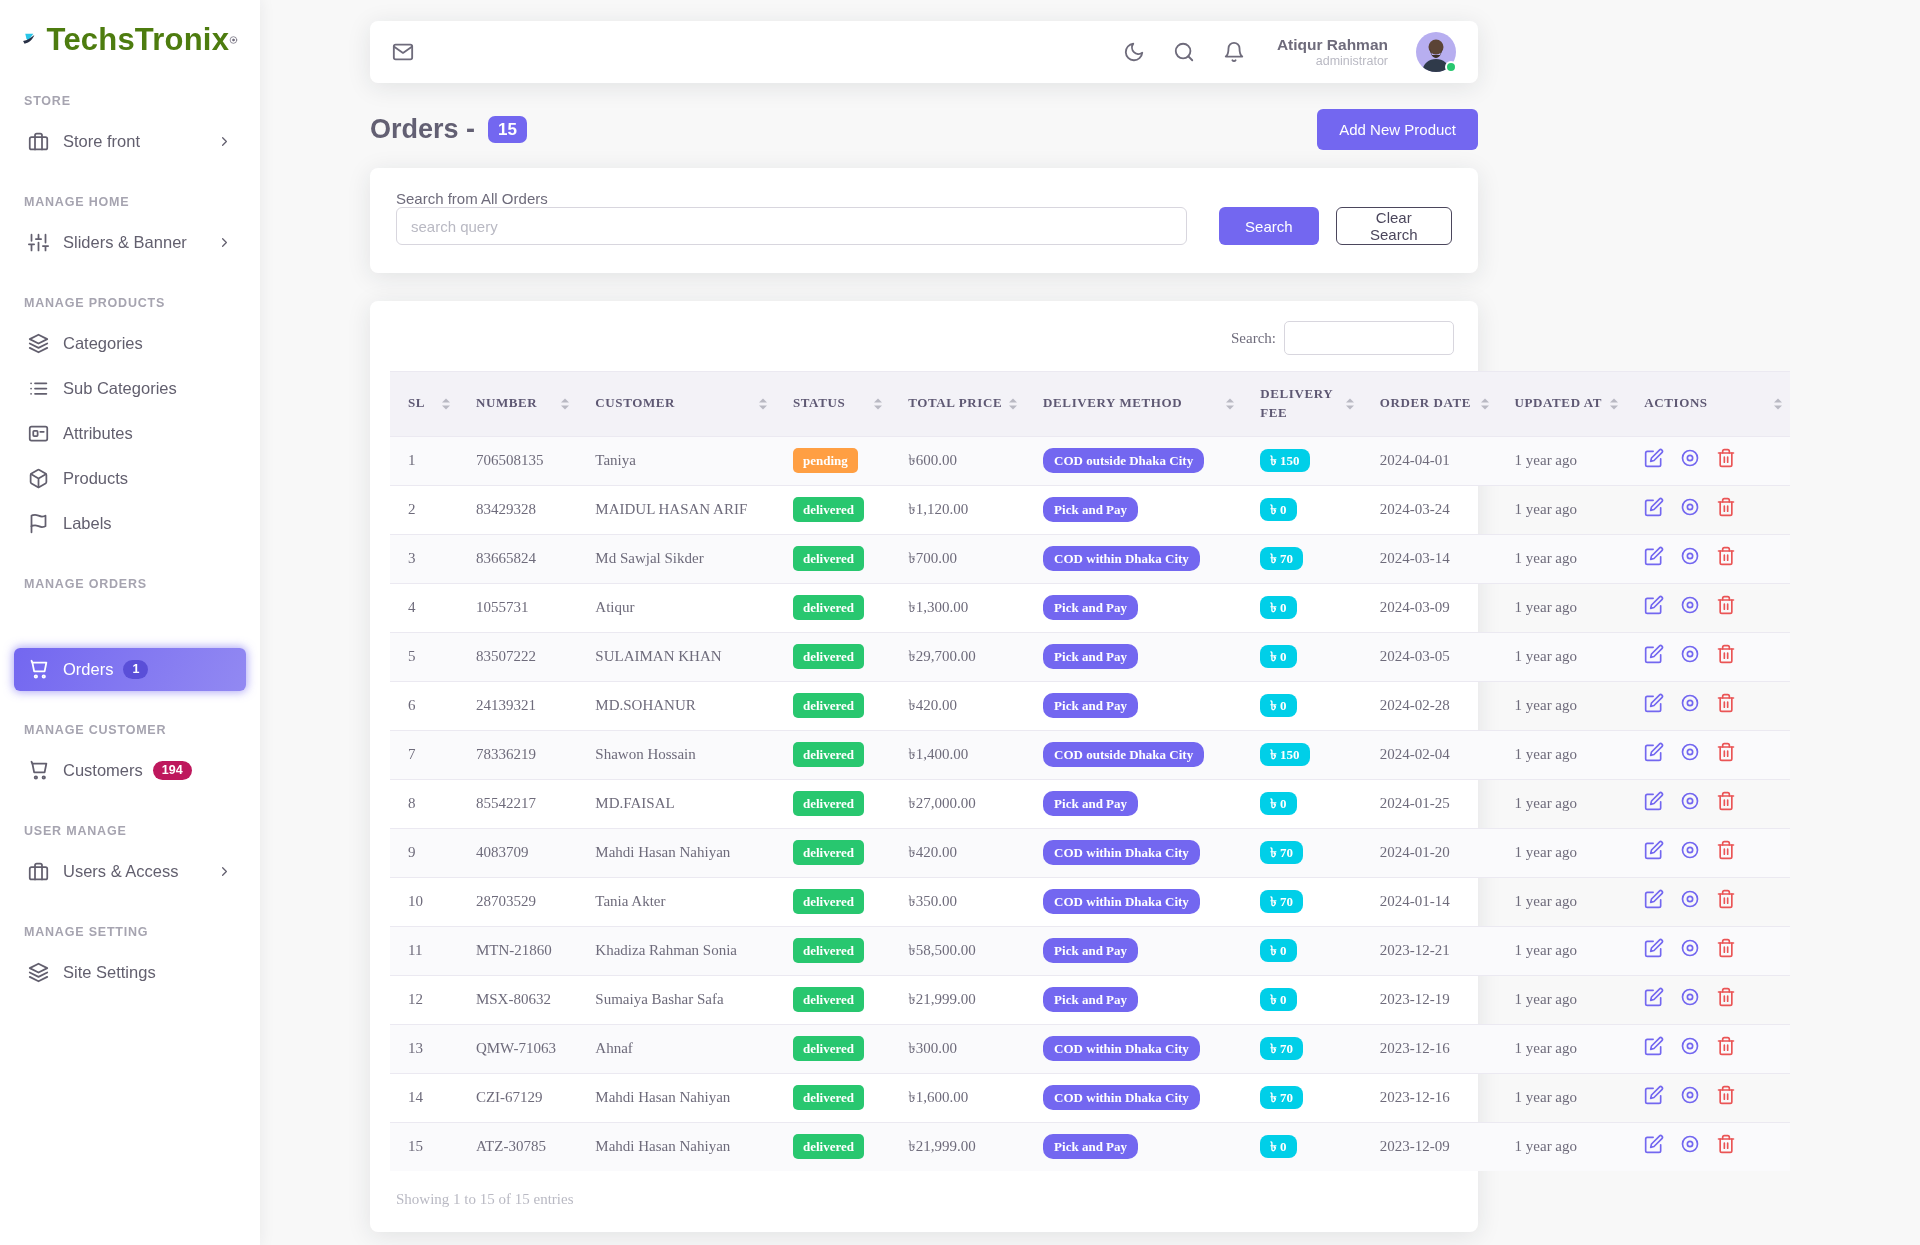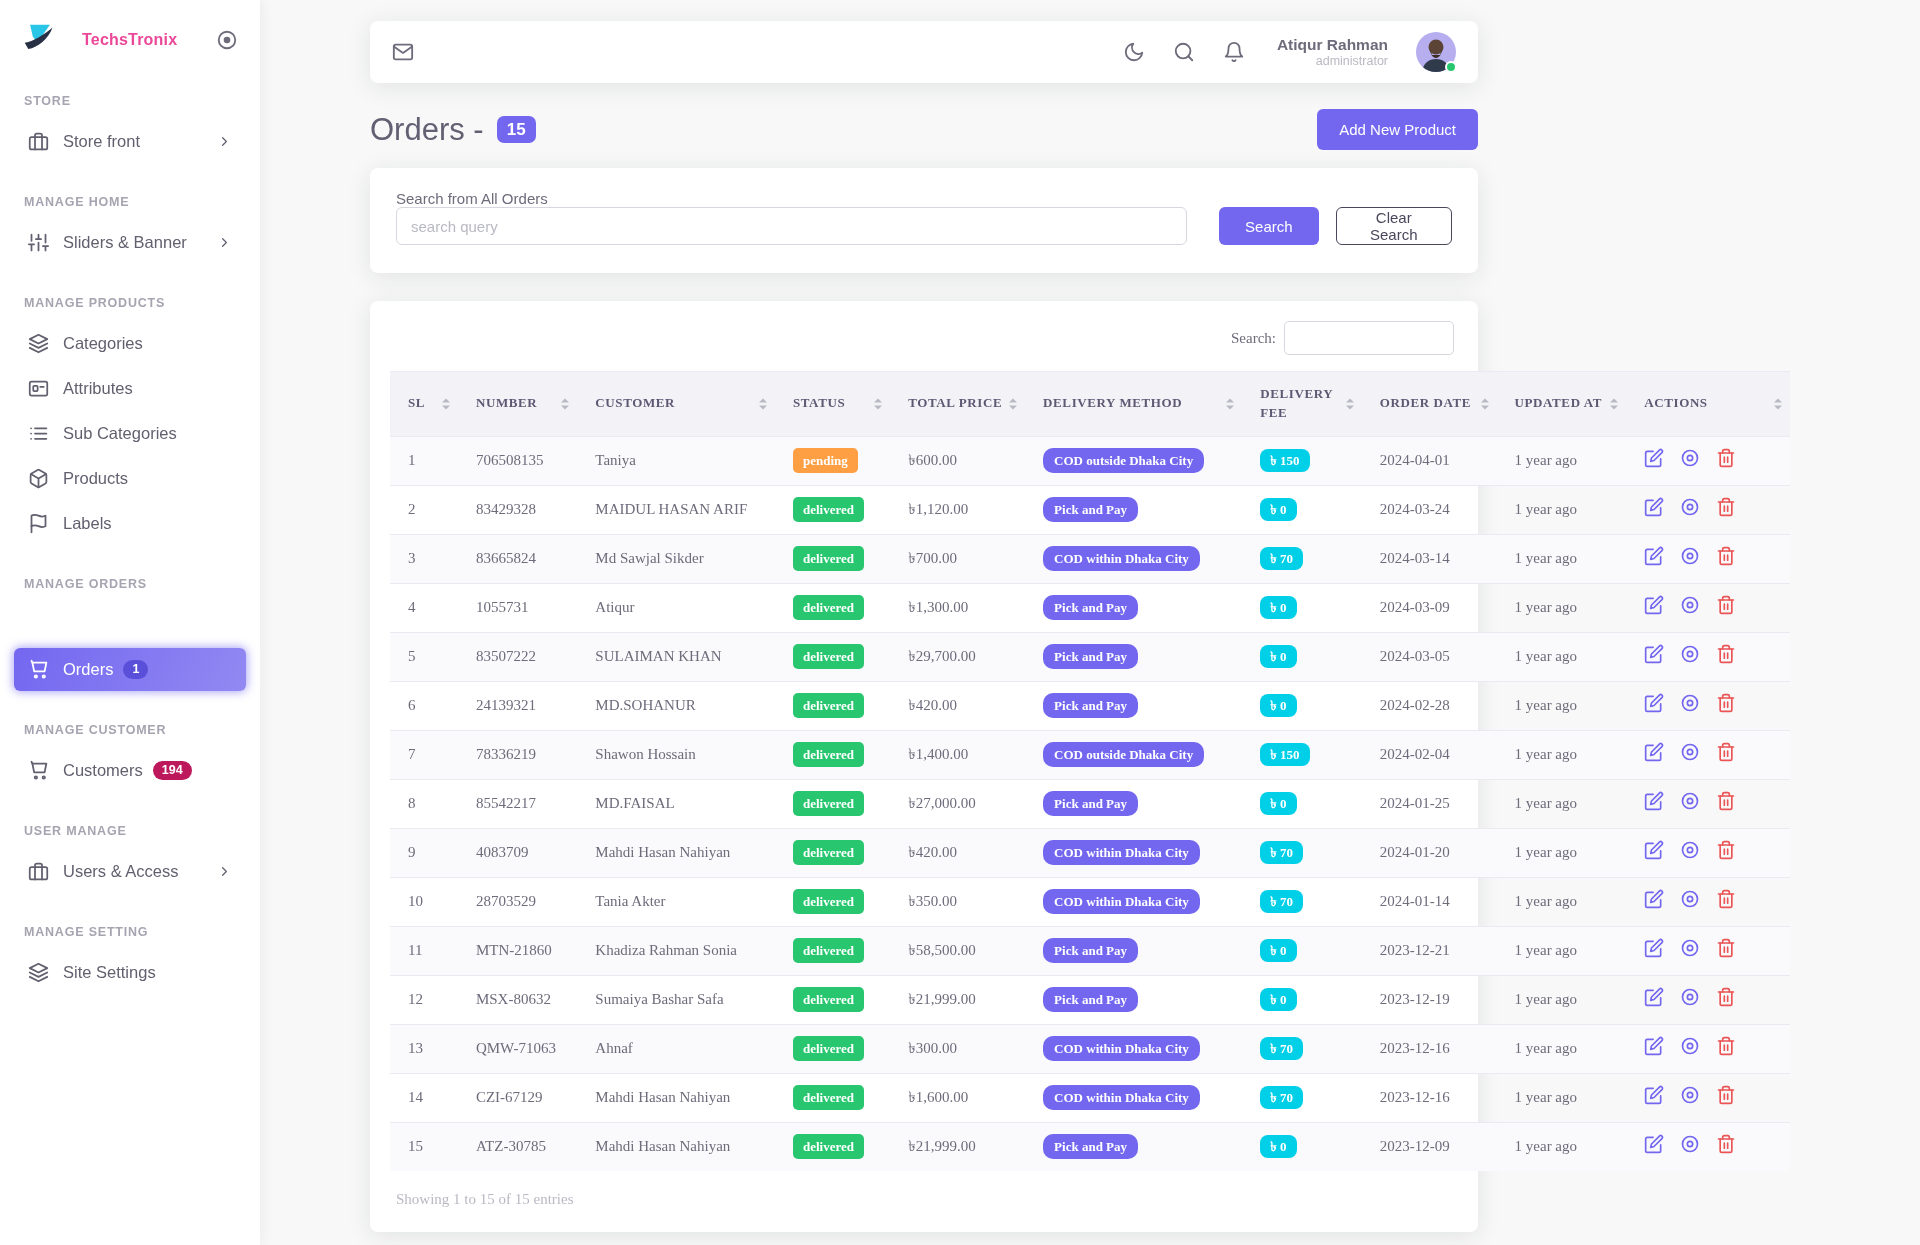--- a/index.html
+++ b/index.html
@@ -14,21 +14,21 @@
   .icon { display:inline-flex; align-items:center; justify-content:center; }
   .icon svg { width:100%; height:100%; }
 
   
   .sidebar {
     position:absolute; left:0; top:0; width:260px; height:1245px;
     background:#fff; box-shadow:0 0 15px rgba(34,41,47,.08); z-index:5;
   }
   .sidebar-header { display:flex; align-items:center; padding:22px 22px 6px 22px; }
   .logo-mark { width:36px; height:36px; }
-  .brand-name { font-size:16px; font-weight:700; color:#ec4899; margin-left:24px; letter-spacing:.2px; }
+  .brand-name { font-size:31px; font-weight:700; color:#4d7c0f; margin-left:10px; letter-spacing:.2px; }
   .collapse-toggle { margin-left:auto; width:22px; height:22px; color:#6e6b7b; cursor:pointer; }
   .nav-section-title {
     padding:30px 24px 10px 24px; font-size:12.5px; font-weight:700;
     letter-spacing:.8px; color:#a6a4b0;
   }
   .nav-item {
     margin:2px 14px; padding:11px 14px; display:flex; align-items:center;
     border-radius:6px; color:#625f6e; font-size:16.5px; cursor:pointer;
   }
   .nav-icon { width:21px; height:21px; margin-right:14px; flex:0 0 auto; }
@@ -60,21 +60,21 @@
   .user-name { font-size:15.5px; font-weight:700; color:#6e6b7b; }
   .user-role { font-size:12.5px; color:#b9b9c3; }
   .avatar-wrap { position:relative; width:40px; height:40px; cursor:pointer; }
   .avatar { width:40px; height:40px; border-radius:50%; overflow:hidden; display:block; }
   .status-dot {
     position:absolute; right:-1px; bottom:-1px; width:12px; height:12px;
     border-radius:50%; background:#28c76f; border:2px solid #fff;
   }
 
   .page-head { margin-top:26px; display:flex; align-items:center; }
-  .page-title { font-size:31px; font-weight:400; color:#636073; }
+  .page-title { font-size:27px; font-weight:700; color:#636073; }
   .count-badge {
     margin-left:13px; background:#7367f0; color:#fff; font-size:17px; font-weight:700;
     border-radius:7px; padding:5px 10px; line-height:1;
   }
   .btn { border:none; border-radius:6px; font-family:inherit; font-size:15px; cursor:pointer; }
   .btn-primary { background:#7367f0; color:#fff;text-align:right; }
   .add-product-btn { margin-left:auto; padding:12px 22px; }
 
   .card {
     background:#fff; border-radius:8px; box-shadow:0 4px 24px rgba(34,41,47,.1);
@@ -192,35 +192,35 @@
             <path d="M12 2 2 7l10 5 10-5-10-5z"></path>
             <path d="m2 17 10 5 10-5"></path>
             <path d="m2 12 10 5 10-5"></path>
           </svg>
         </span>
     <span class="nav-label">Categories</span>
   </div>
       <div class="nav-item">
     <span class="icon nav-icon">
           <svg viewBox="0 0 24 24" fill="none" stroke="currentColor" stroke-width="2" stroke-linecap="round" stroke-linejoin="round">
+            <path d="M8 6h13M8 12h13M8 18h13"></path>
+            <path d="M3.5 6h.01M3.5 12h.01M3.5 18h.01"></path>
+          </svg>
+        </span>
+    <span class="nav-label">Sub Categories</span>
+  </div>
+      <div class="nav-item">
+    <span class="icon nav-icon">
+          <svg viewBox="0 0 24 24" fill="none" stroke="currentColor" stroke-width="2" stroke-linecap="round" stroke-linejoin="round">
             <rect x="2" y="4" width="20" height="16" rx="2"></rect>
             <rect x="6" y="9" width="5" height="6" rx="1"></rect>
             <path d="M14 10h4"></path>
           </svg>
         </span>
     <span class="nav-label">Attributes</span>
-  </div>
-      <div class="nav-item">
-    <span class="icon nav-icon">
-          <svg viewBox="0 0 24 24" fill="none" stroke="currentColor" stroke-width="2" stroke-linecap="round" stroke-linejoin="round">
-            <path d="M8 6h13M8 12h13M8 18h13"></path>
-            <path d="M3.5 6h.01M3.5 12h.01M3.5 18h.01"></path>
-          </svg>
-        </span>
-    <span class="nav-label">Sub Categories</span>
   </div>
       <div class="nav-item">
     <span class="icon nav-icon">
           <svg viewBox="0 0 24 24" fill="none" stroke="currentColor" stroke-width="2" stroke-linecap="round" stroke-linejoin="round">
             <path d="M21 16V8a2 2 0 0 0-1-1.73l-7-4a2 2 0 0 0-2 0l-7 4A2 2 0 0 0 3 8v8a2 2 0 0 0 1 1.73l7 4a2 2 0 0 0 2 0l7-4A2 2 0 0 0 21 16z"></path>
             <path d="M3.27 6.96 12 12.01l8.73-5.05M12 22.08V12"></path>
           </svg>
         </span>
     <span class="nav-label">Products</span>
   </div>

